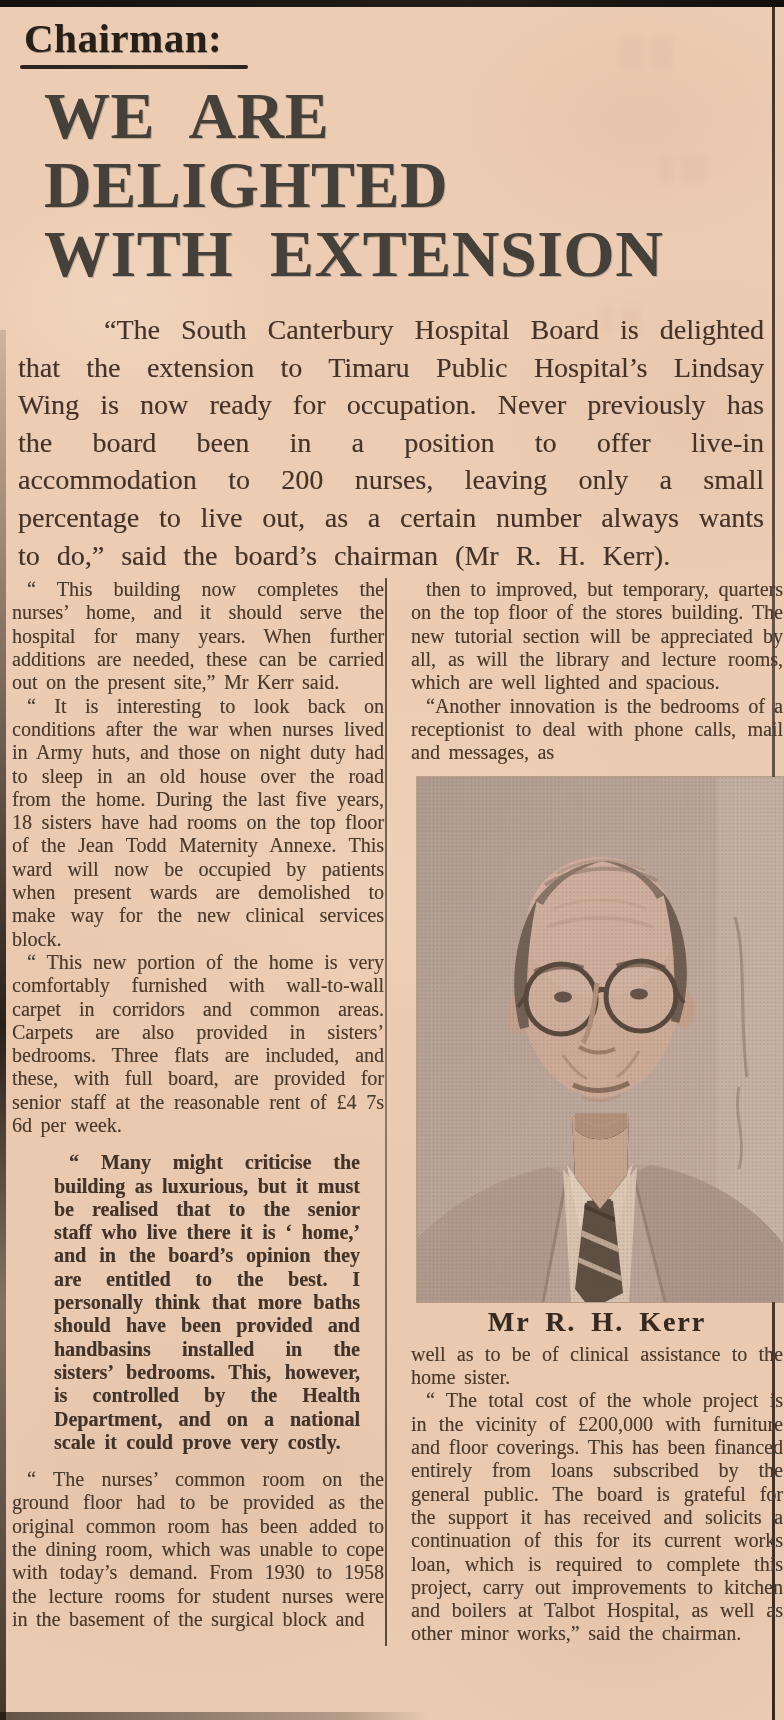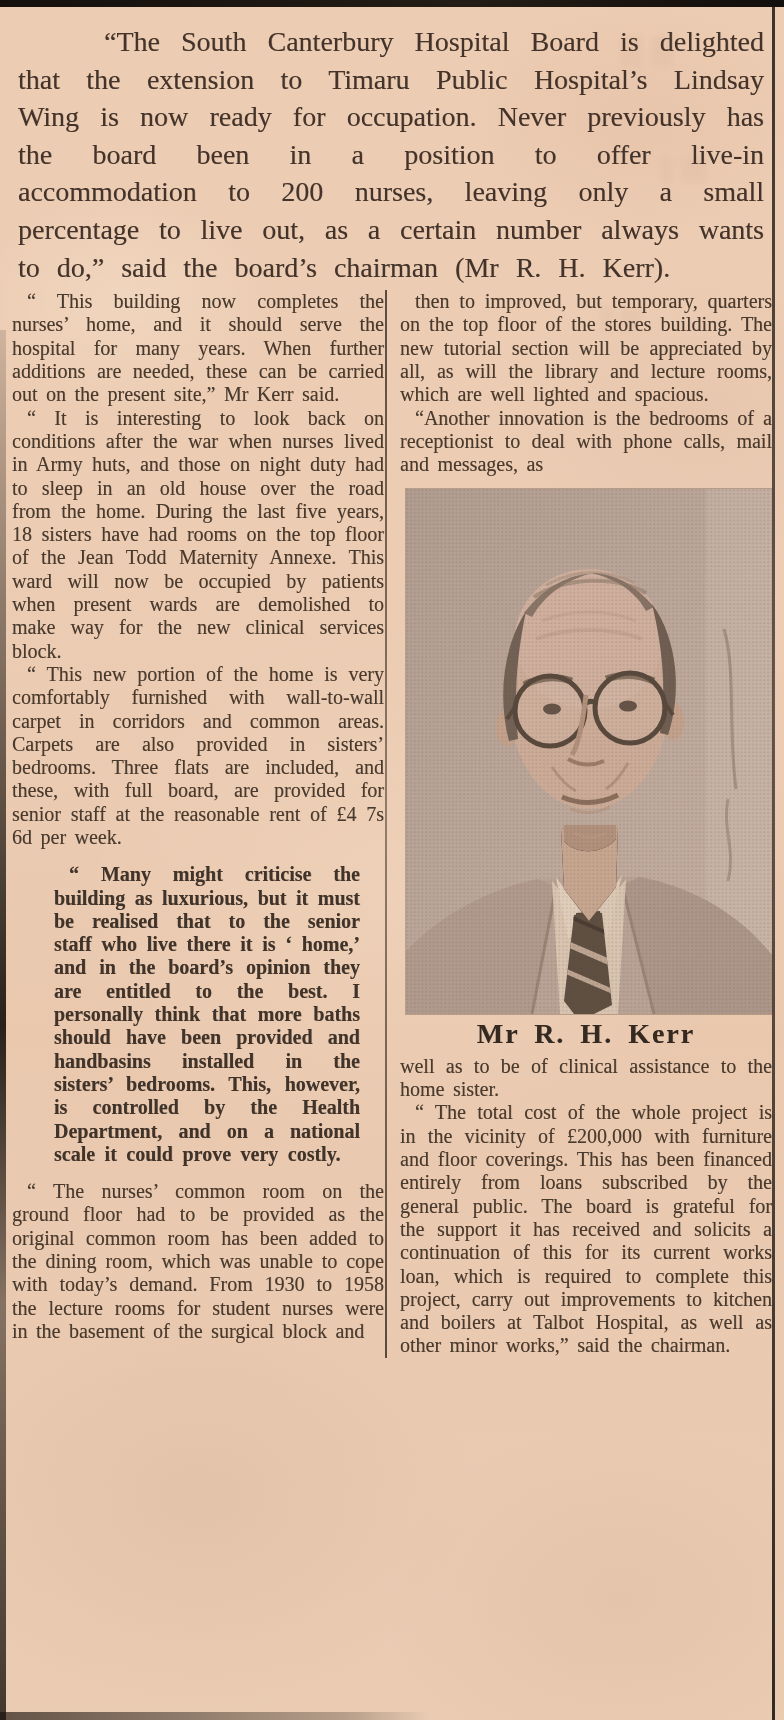--- a/index.html
+++ b/index.html
@@ -32,41 +32,49 @@
     word-spacing:20px;letter-spacing:0.5px;text-shadow:1px 1px 0 rgba(60,54,47,0.25);}
   .lead{margin:23px 8px 0 8px;font-size:28px;line-height:37.6px;text-align:justify;
     text-indent:86px;word-spacing:10px;color:#43332a;text-shadow:0.4px 0.4px 0 rgba(64,48,36,0.35);}
 
   .columns{display:flex;margin-top:4px;padding:0 0 0 2px;align-items:stretch;}
   .col{font-size:20px;line-height:23.3px;text-align:justify;word-spacing:3.5px;color:#493a2e;
     text-shadow:0.35px 0.35px 0 rgba(70,53,39,0.4);}
   .col p{margin:0;text-indent:15px;font-family:Liberation Serif, serif;}
   .left-col{width:372px;flex:0 0 372px;}
   .col-divider{flex:0 0 2px;background:linear-gradient(180deg,rgba(55,43,33,0.8),rgba(70,55,42,0.55) 50%,rgba(55,43,33,0.8));margin-left:1px;}
-  .right-col{flex:1 1 auto;padding-left:13px;}
+  .right-col{flex:1 1 auto;padding-left:24px;}
   .emphasis{font-weight:bold;margin:14px 16px !important;padding:0 8px 0 26px;word-spacing:4.5px;color:#40332a;}
 
   .photo-block{margin:12px 0 0 0;}
   .photo-frame{width:366px;height:525px;margin-left:6px;box-shadow:0 0 0 1px rgba(90,72,58,0.35), inset 0 0 6px rgba(40,30,22,0.4);}
   .photo-frame svg{display:block;}
   .photo-caption{margin:8px 0 10px 0;text-align:center;font-weight:bold;font-size:28px;letter-spacing:2px;word-spacing:6px;color:#352a21;}
 </style>
 </head>
 <body>
 
 <div class="page">
   <div class="topbar"></div>
   <div class="right-rule"></div>
   <div class="left-edge"></div>
   <div class="bottom-smudge"></div>
   <div class="ghost" style="top:30px;left:620px;font-size:34px;transform:rotate(1deg);">||| |||</div>
   <div class="ghost" style="top:150px;left:660px;font-size:30px;transform:rotate(-2deg);">|| ||||</div>
   <div class="ghost" style="top:300px;left:600px;font-size:30px;transform:rotate(1deg);">|| |||</div>
 
   <div class="content">
+    <div class="masthead">
+      <div class="kicker">Chairman:</div>
+      <div class="kicker-rule"></div>
+      <div class="headline">
+        <div>WE ARE DELIGHTED</div>
+        <div>WITH EXTENSION</div>
+      </div>
+    </div>
 
     <div class="lead">“The South Canterbury Hospital Board is delighted that the extension to Timaru Public Hospital’s Lindsay Wing is now ready for occupation. Never previously has the board been in a position to offer live-in accommodation to 200 nurses, leaving only a small percentage to live out, as a certain number always wants to do,” said the board’s chairman (Mr R. H. Kerr).</div>
 
     <div class="columns">
       <div class="col left-col">
         <p>“ This building now completes the nurses’ home, and it should serve the hospital for many years. When further additions are needed, these can be carried out on the present site,” Mr Kerr said.</p>
         <p>“ It is interesting to look back on conditions after the war when nurses lived in Army huts, and those on night duty had to sleep in an old house over the road from the home. During the last five years, 18 sisters have had rooms on the top floor of the Jean Todd Maternity Annexe. This ward will now be occupied by patients when present wards are demolished to make way for the new clinical services block.</p>
         <p>“ This new portion of the home is very comfortably furnished with wall-to-wall carpet in corridors and common areas. Carpets are also provided in sisters’ bedrooms. Three flats are included, and these, with full board, are provided for senior staff at the reasonable rent of £4 7s 6d per week.</p>
         <p class="emphasis">“ Many might criticise the building as luxurious, but it must be realised that to the senior staff who live there it is ‘ home,’ and in the board’s opinion they are entitled to the best. I personally think that more baths should have been provided and handbasins installed in the sisters’ bedrooms. This, however, is controlled by the Health Department, and on a national scale it could prove very costly.</p>
         <p>“ The nurses’ common room on the ground floor had to be provided as the original common room has been added to the dining room, which was unable to cope with today’s demand. From 1930 to 1958 the lecture rooms for student nurses were in the basement of the surgical block and</p>

